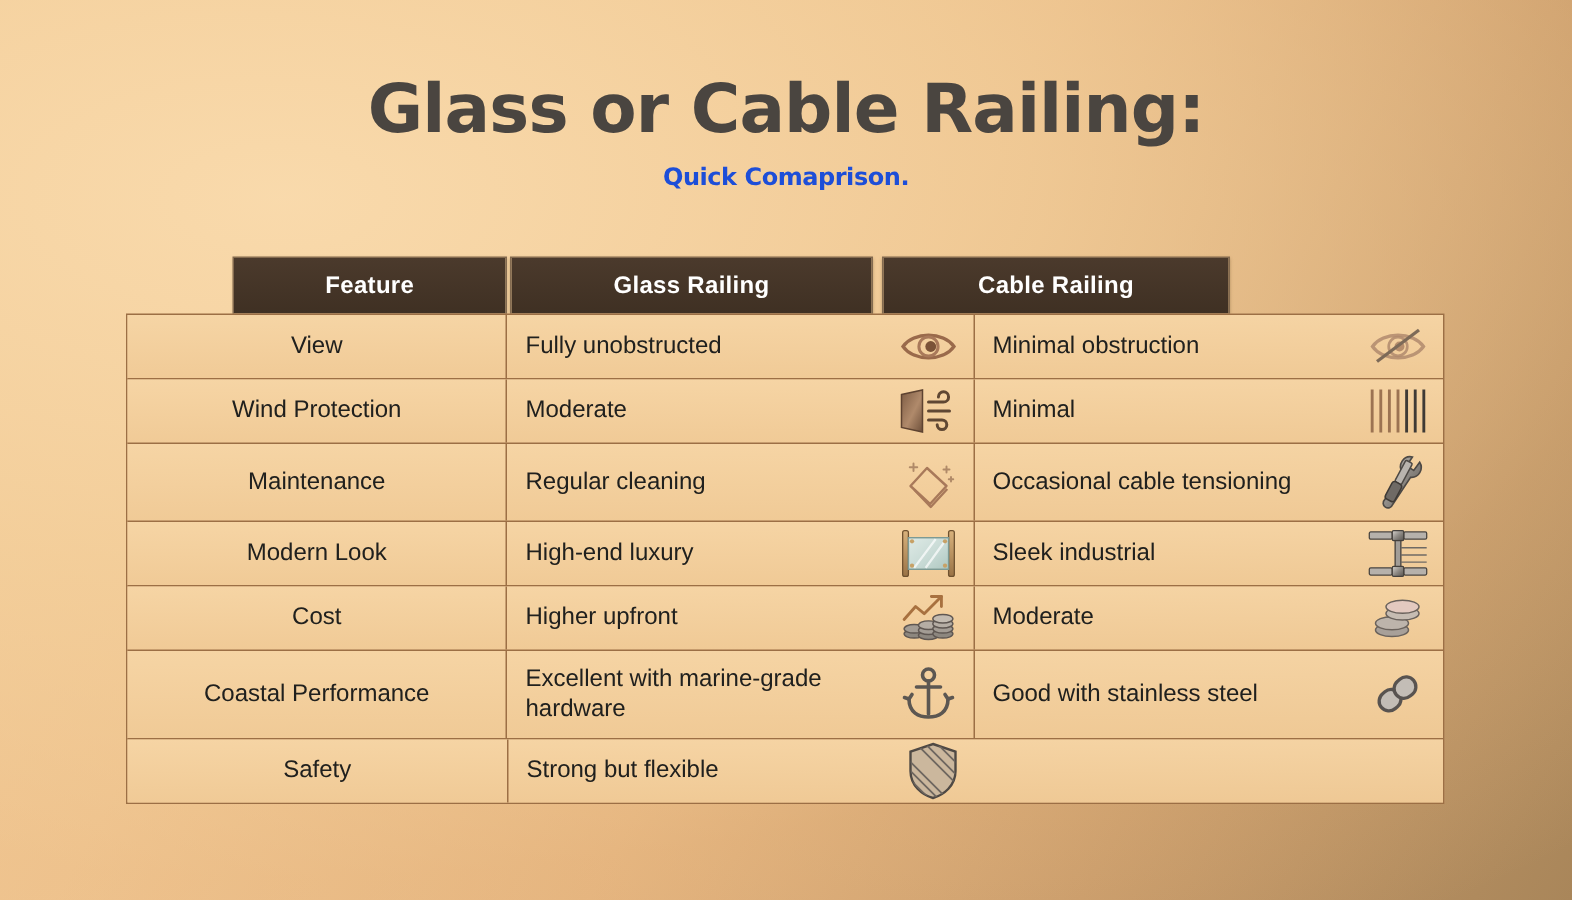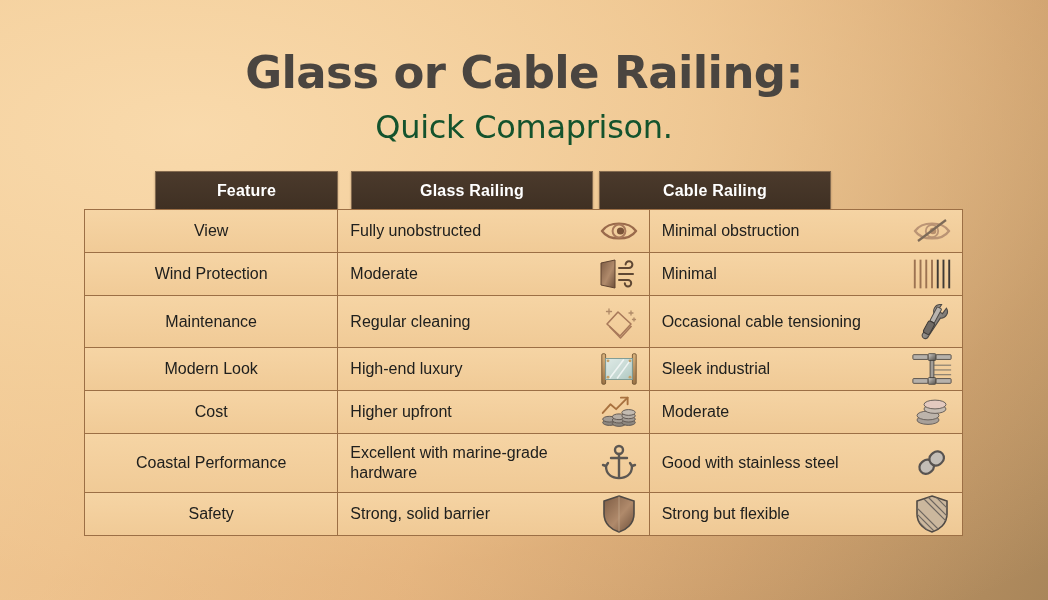--- a/index.html
+++ b/index.html
@@ -24,23 +24,23 @@
     text-align: center;
     font-size: 45px;
     font-weight: 800;
     letter-spacing: -0.6px;
     color: #4a4540;
     font-family: "DejaVu Sans", sans-serif;
   }
   .subtitle {
     position: absolute; left: 0; right: 0; top: 108px;
     text-align: center;
-    font-size: 32px;
-    font-weight: 400;
-    color: #14532d;
+    font-size: 16px;
+    font-weight: 700;
+    color: #1d4ed8;
     letter-spacing: -0.3px;
     font-family: "DejaVu Sans", sans-serif;
   }
 
   
   .head-row {
     position: absolute;
     left: 155px; top: 171px;
     width: 733px; height: 39px;
     display: flex;
@@ -50,21 +50,21 @@
     background: linear-gradient(180deg, #4b3a2c 0%, #3f3023 100%);
     border: 1px solid #836a4f;
     display: flex; align-items: center; justify-content: center;
     color: #ffffff;
     font-weight: 700;
     font-size: 16px;
     letter-spacing: 0.2px;
     box-shadow: 0 1px 2px rgba(90,60,30,0.35);
   }
   .head-cell.c0 { width: 183px; }
-  .head-cell.c1 { width: 242px; margin-left: 13px; }
+  .head-cell.c1 { width: 242px; margin-left: 2px; }
   .head-cell.c2 { width: 232px; margin-left: 6px; }
 
   
   .table {
     position: absolute;
     left: 84px; top: 209px;
     width: 879px;
     border: 1px solid #9c6f45;
     background: rgba(244,208,158,0.55);
   }
@@ -332,29 +332,20 @@
           <rect x="6" y="12" width="15" height="13" rx="6.5" fill="#c3bdb6"></rect>
           <rect x="19" y="12" width="15" height="13" rx="6.5" fill="#c3bdb6"></rect>
         </g>
       </svg>
           </span>
      </div>
       </div>
       <div class="row">
         <div class="cell feature">
         <span class="txt">Safety</span>
-     </div>
-     <div class="cell glass">
-        <span class="txt">Strong, solid barrier</span>
-        <span class="icon">
-            <svg width="34" height="40" viewBox="0 0 34 40">
-        <path d="M17 2 L32 7 V20 C32 30, 24 36, 17 38 C10 36, 2 30, 2 20 V7 Z" fill="url(#gbrown)" stroke="#4f4944" stroke-width="1.6"></path>
-        <path d="M17 2.5 V37.6" stroke="#c3a98e" stroke-width="1.2" opacity="0.6"></path>
-      </svg>
-          </span>
      </div>
      <div class="cell cable">
         <span class="txt">Strong but flexible</span>
         <span class="icon">
             <svg width="34" height="40" viewBox="0 0 34 40">
         <defs>
           <clipPath id="shclip">
                   <path d="M17 2 L32 7 V20 C32 30, 24 36, 17 38 C10 36, 2 30, 2 20 V7 Z"></path>
                 </clipPath>
         </defs>

